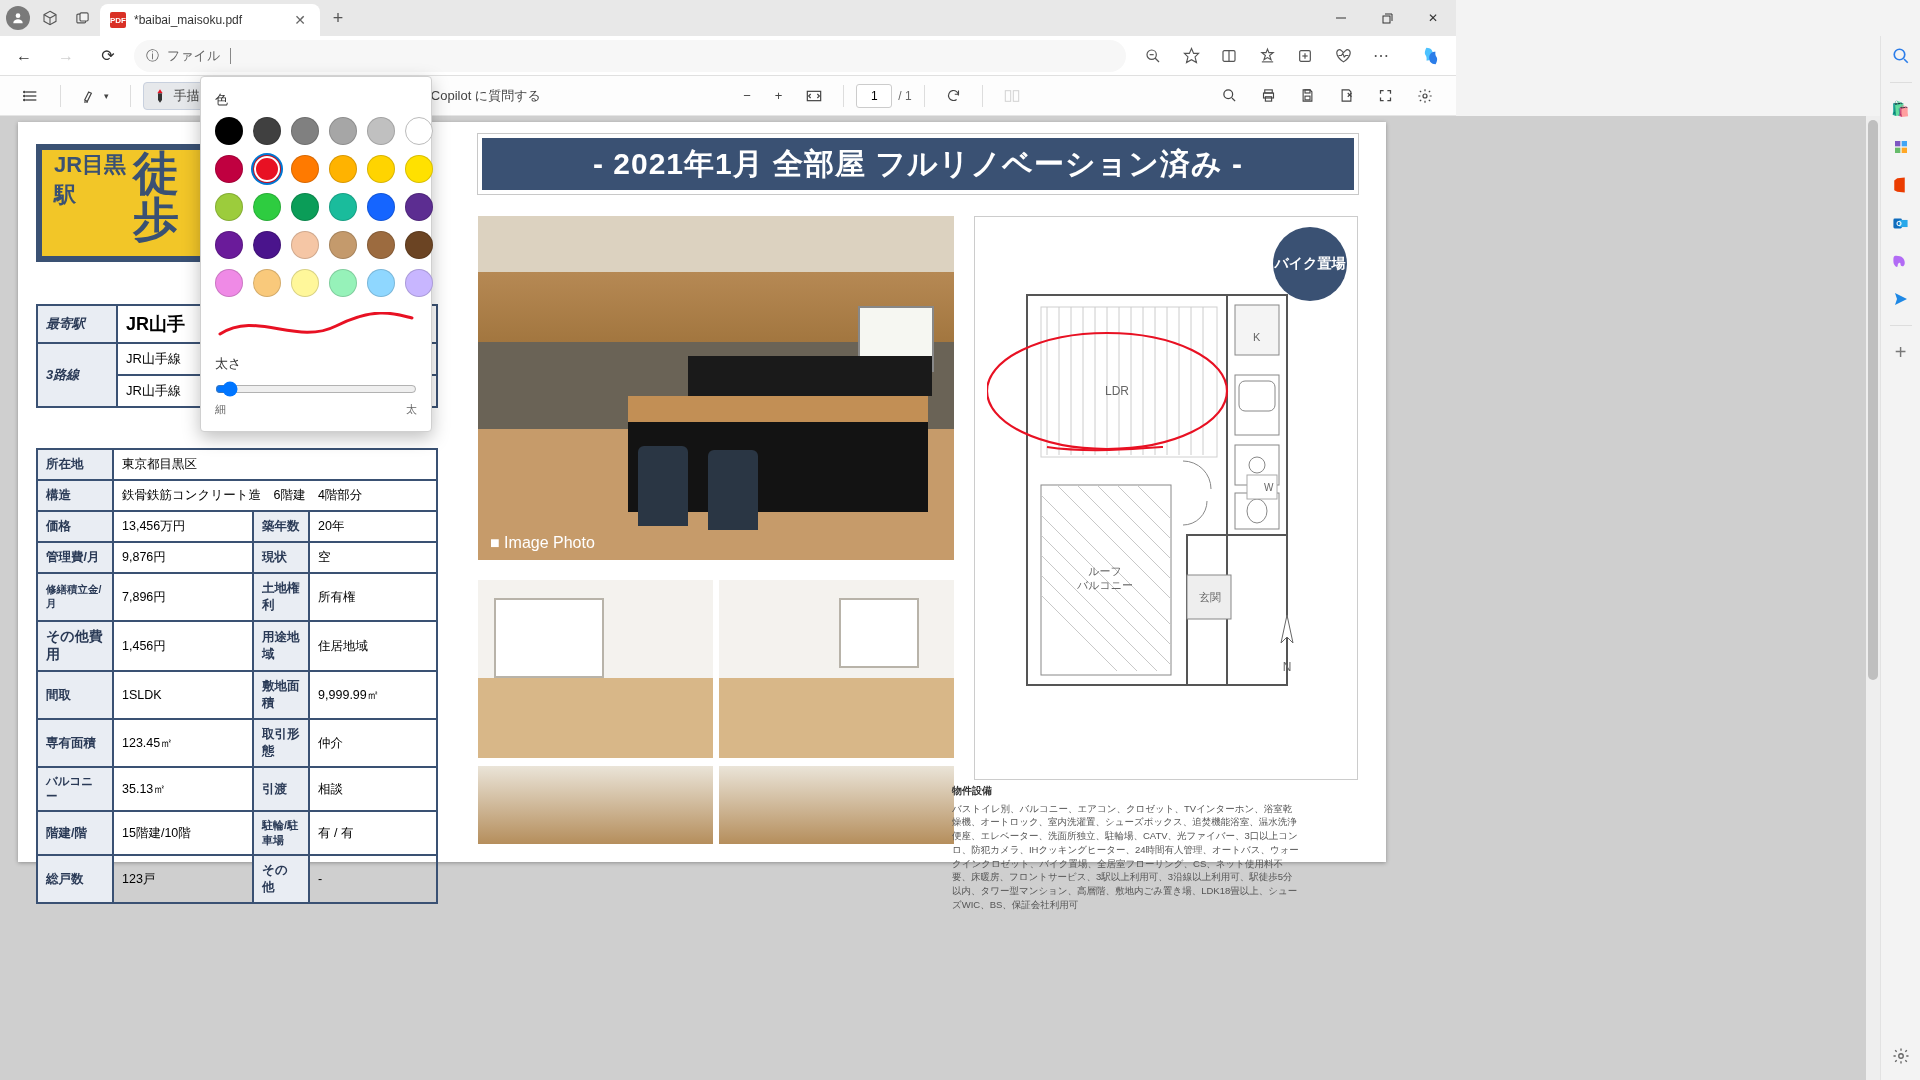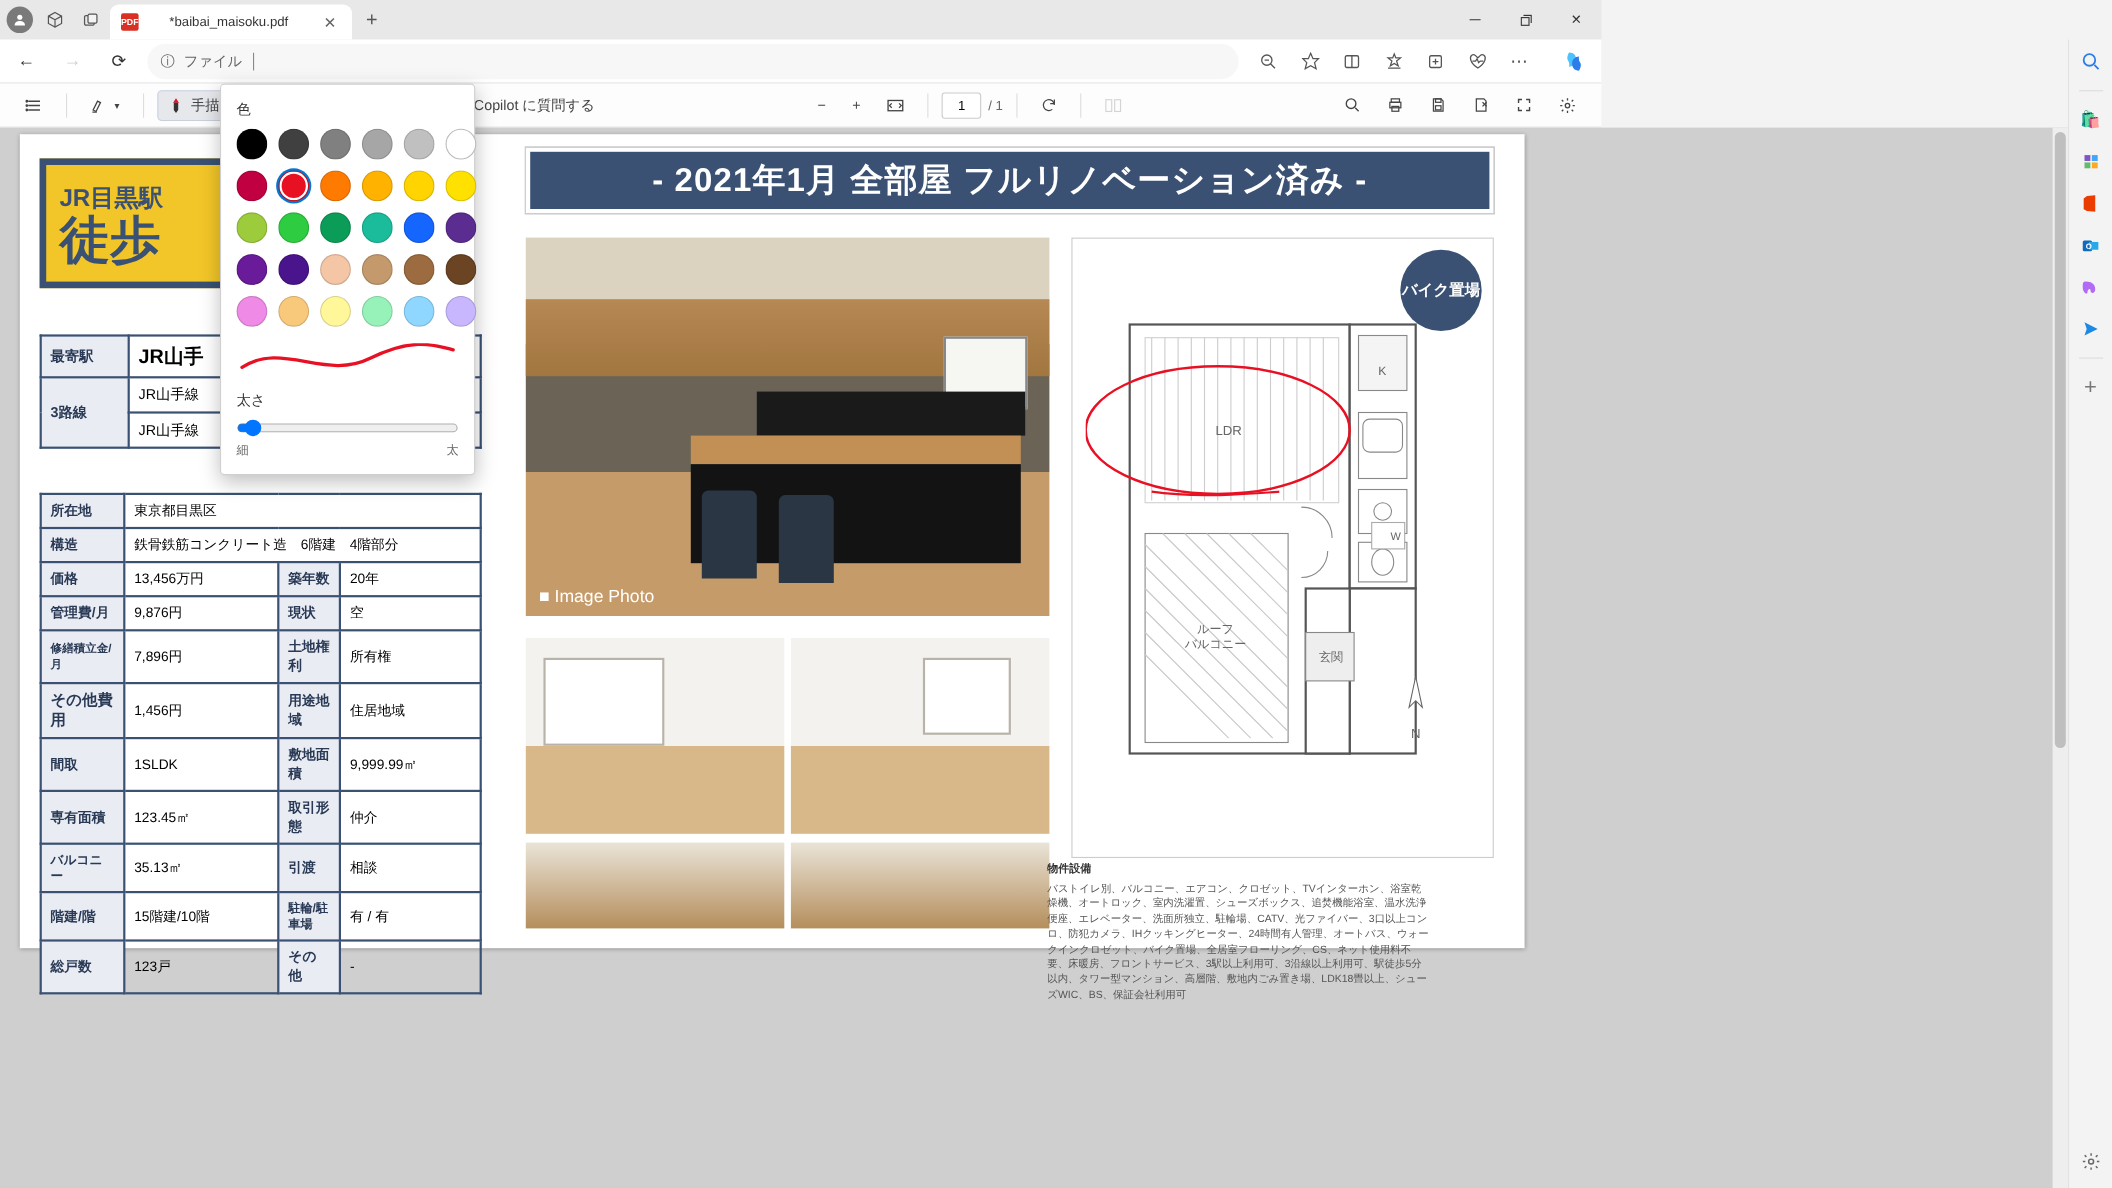--- a/index.html
+++ b/index.html
@@ -1,19 +1,19 @@
 <!DOCTYPE html>
 <html><head>
 <meta charset="utf-8">
 <style>
 * { margin: 0; padding: 0; box-sizing: border-box; font-family: "Segoe UI", "Yu Gothic", sans-serif; }
 body { background: #f3f3f3; overflow: hidden; width: 1456px; height: 816px; }
 
 
-.titlebar { height: 36px; background: #e8e8e8; display: flex; align-items: center; text-align: center; }
+.titlebar { height: 36px; background: #e8e8e8; display: flex; align-items: center; }
 .titlebar-left { display: flex; align-items: center; gap: 8px; padding: 0 6px; }
 .profile-icon { width: 24px; height: 24px; background: #7a7a7a; border-radius: 50%; display: flex; align-items: center; justify-content: center; color: #fff; font-size: 13px; }
 .tb-icon { width: 24px; height: 24px; display: flex; align-items: center; justify-content: center; color: #555; border-radius: 4px; }
 .tab { height: 32px; margin-top: 4px; background: #fff; border-radius: 8px 8px 0 0; display: flex; align-items: center; padding: 0 10px; gap: 8px; min-width: 220px; }
 .tab-icon { width: 16px; height: 16px; background: #d93025; border-radius: 2px; color:#fff; font-size:8px; display:flex; align-items:center; justify-content:center; font-weight:bold; }
 .tab-title { font-size: 12px; color: #333; flex: 1; }
 .tab-close { font-size: 14px; color: #666; width:20px; height:20px; display:flex; align-items:center; justify-content:center; border-radius:3px; }
 .newtab { width: 28px; height: 28px; display: flex; align-items: center; justify-content: center; font-size: 18px; color: #555; margin-left:4px; }
 .win-controls { margin-left: auto; display: flex; }
 .win-btn { width: 46px; height: 36px; display: flex; align-items: center; justify-content: center; font-size: 12px; color: #333; }
@@ -48,27 +48,27 @@
 
 .content-area { position: absolute; top: 116px; left: 0; right: 40px; bottom: 0; background: #cfcfcf; overflow: hidden; }
 .page { position: absolute; left: 18px; top: 6px; width: 1368px; height: 740px; background: #fff; box-shadow: 0 1px 4px rgba(0,0,0,.3); }
 
 
 .vscroll { position: absolute; right: 40px; top: 116px; bottom: 0; width: 14px; background: #eee; }
 .vscroll-thumb { position:absolute; left:2px; right:2px; top:4px; height:560px; background:#bfbfbf; border-radius:5px; }
 
 
 .hero-band { position: absolute; left: 460px; top: 12px; width: 880px; height: 60px; background: #3a5173; color: #fff; display: flex; align-items: center; justify-content: center; font-size: 30px; font-weight: bold; letter-spacing: 1px; border: 4px solid #fff; outline: 1px solid #c8c8c8;}
-.yellow-badge { position: absolute; left: 18px; top: 22px; width: 180px; height: 118px; background: #f2c628; border: 6px solid #3a5173; display: flex; flex-direction: column; justify-content: center; padding-left: 12px; }
+.yellow-badge { position: absolute; left: 18px; top: 22px; width: 180px; height: 118px; background: #f2c628; border: 6px solid #3a5173; display: flex; justify-content: center; padding-left: 12px; }
 .yb-line1 { font-size: 22px; font-weight: bold; color: #3a5173; }
 .yb-line2 { font-size: 46px; font-weight: 900; color: #3a5173; line-height: 1; }
 
 .spec-table { position: absolute; left: 18px; top: 182px; width: 402px; border-collapse: collapse; font-size: 13px; }
 .spec-table td, .spec-table th { border: 2px solid #3a5173; padding: 6px 8px; }
-.spec-table th { background: #e9edf3; font-weight: bold; text-align: left; width: 80px; color:#2a3a56; }
+.spec-table th { background: #e9edf3; font-weight: bold; text-align: left; width: 80px; color:#2a3a56;font-style:italic; }
 .spec-table .val { background: #fff; }
 
 .info-table { position: absolute; left: 18px; top: 326px; width: 402px; border-collapse: collapse; font-size: 12.5px; }
 .info-table td, .info-table th { border: 2px solid #3a5173; padding: 6px 8px; }
 .info-table th { background: #e9edf3; font-weight: bold; text-align: left; color:#2a3a56; }
 .info-table .th1 { width: 76px; }
 .info-table .th2 { width: 56px; }
 
 .photo-main { position: absolute; left: 460px; top: 94px; width: 476px; height: 344px; background: linear-gradient(#dcd2c0 0 28%, #6a6356 28% 62%, #c69b6a 62% 100%); display: flex; align-items: flex-end; }
 .photo-label { background: rgba(0,0,0,.0); color: #fff; font-size: 16px; font-weight: normal; padding: 8px 12px; }

